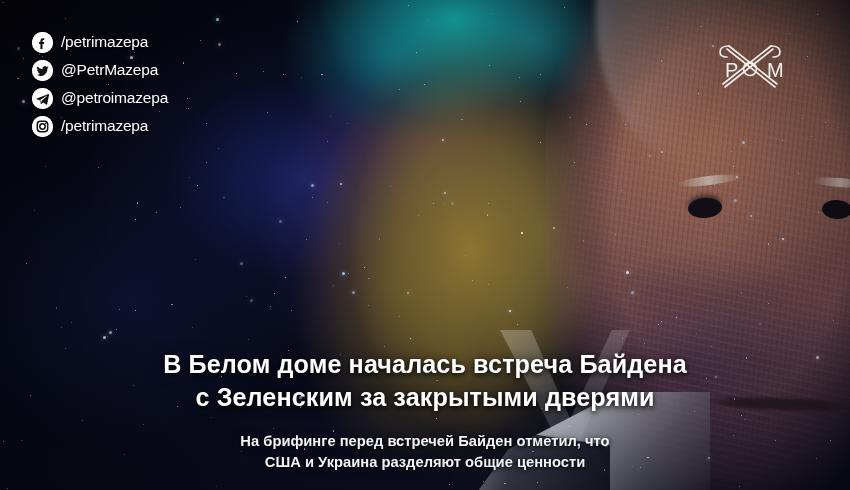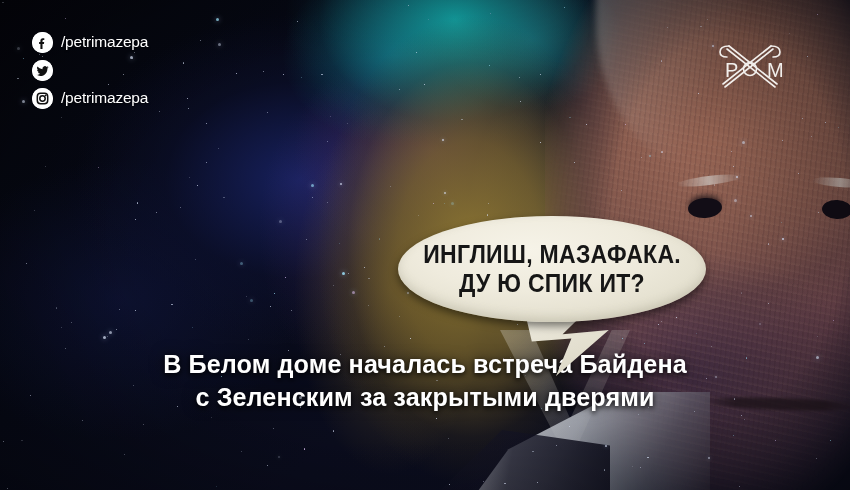--- a/index.html
+++ b/index.html
@@ -485,22 +485,32 @@
       <span class="shandle">/petrimazepa</span>
     </div>
 
     <div class="social-row">
       <span class="sicon">
         <svg width="21" height="21" viewBox="0 0 21 21">
           <circle cx="10.5" cy="10.5" r="10.5" fill="#fff"></circle>
           <path d="M16.6 7.3c-.45.2-.93.33-1.43.4.51-.31.91-.8 1.1-1.39-.48.29-1.01.49-1.58.6a2.48 2.48 0 0 0-4.23 2.27 7.05 7.05 0 0 1-5.12-2.6 2.48 2.48 0 0 0 .77 3.32c-.41-.01-.79-.13-1.12-.31v.03c0 1.2.85 2.21 1.99 2.44-.21.06-.43.09-.66.09-.16 0-.32-.02-.47-.05a2.49 2.49 0 0 0 2.32 1.73 4.98 4.98 0 0 1-3.08 1.06c-.2 0-.4-.01-.59-.04a7.03 7.03 0 0 0 3.81 1.12c4.57 0 7.07-3.79 7.07-7.07l-.01-.32c.49-.35.91-.79 1.24-1.28z" fill="#111"></path>
         </svg>
       </span>
+      <span class="shandle">@PetrMazepa</span>
     </div>
 
+    <div class="social-row">
+      <span class="sicon">
+        <svg width="21" height="21" viewBox="0 0 21 21">
+          <circle cx="10.5" cy="10.5" r="10.5" fill="#fff"></circle>
+          <path d="M16.3 6.1L4.9 10.5c-.6.24-.6.58-.1.73l2.9.9 1.12 3.43c.14.38.25.52.5.52.24 0 .35-.11.48-.24l1.4-1.36 2.9 2.14c.53.3.91.14 1.04-.49l1.88-8.87c.19-.77-.29-1.12-.81-.9zM8.2 11.9l6.4-4.04c.3-.18.58-.08.35.12l-5.48 4.95-.21 2.28-1.06-3.31z" fill="#111"></path>
+        </svg>
+      </span>
+      <span class="shandle">@petroimazepa</span>
+    </div>
 
     <div class="social-row">
       <span class="sicon">
         <svg width="21" height="21" viewBox="0 0 21 21">
           <circle cx="10.5" cy="10.5" r="10.5" fill="#fff"></circle>
           <rect x="5.3" y="5.3" width="10.4" height="10.4" rx="3.2" ry="3.2" fill="none" stroke="#111" stroke-width="1.5"></rect>
           <circle cx="10.5" cy="10.5" r="2.7" fill="none" stroke="#111" stroke-width="1.5"></circle>
           <circle cx="13.7" cy="7.3" r="0.85" fill="#111"></circle>
         </svg>
       </span>
@@ -520,28 +530,25 @@
           <path d="M34 6 q-9 0 -9 6 q0 5 7 5"></path>
           <path d="M76 6 q9 0 9 6 q0 5 -7 5"></path>
         </g>
         <circle cx="55" cy="29" r="6.5" fill="none" stroke="#f2efec" stroke-width="1.6"></circle>
         <text x="30" y="37" font-family="Liberation Sans, sans-serif" font-size="20" fill="#f2efec">P</text>
         <text x="72" y="37" font-family="Liberation Sans, sans-serif" font-size="20" fill="#f2efec">M</text>
       </svg>
     </div>
   </div>
 
-  <div class="bubble-wrap">
-    <div class="bubble-tail"></div>
-    <div class="bubble">
-      <div class="bubble-line">ИНГЛИШ, МАЗАФАКА.</div>
-      <div class="bubble-line">ДУ Ю СПИК ИТ?</div>
-    </div>
-  </div>
 
   <div class="headline">
     <div class="hl-line">В Белом доме началась встреча Байдена</div>
     <div class="hl-line">с Зеленским за закрытыми дверями</div>
   </div>
 
+  <div class="subhead">
+    <div class="sub-line">На брифинге перед встречей Байден отметил, что</div>
+    <div class="sub-line">США и Украина разделяют общие ценности</div>
+  </div>
 
   <div class="layer vignette"></div>
 </div>
 
 </body></html>

